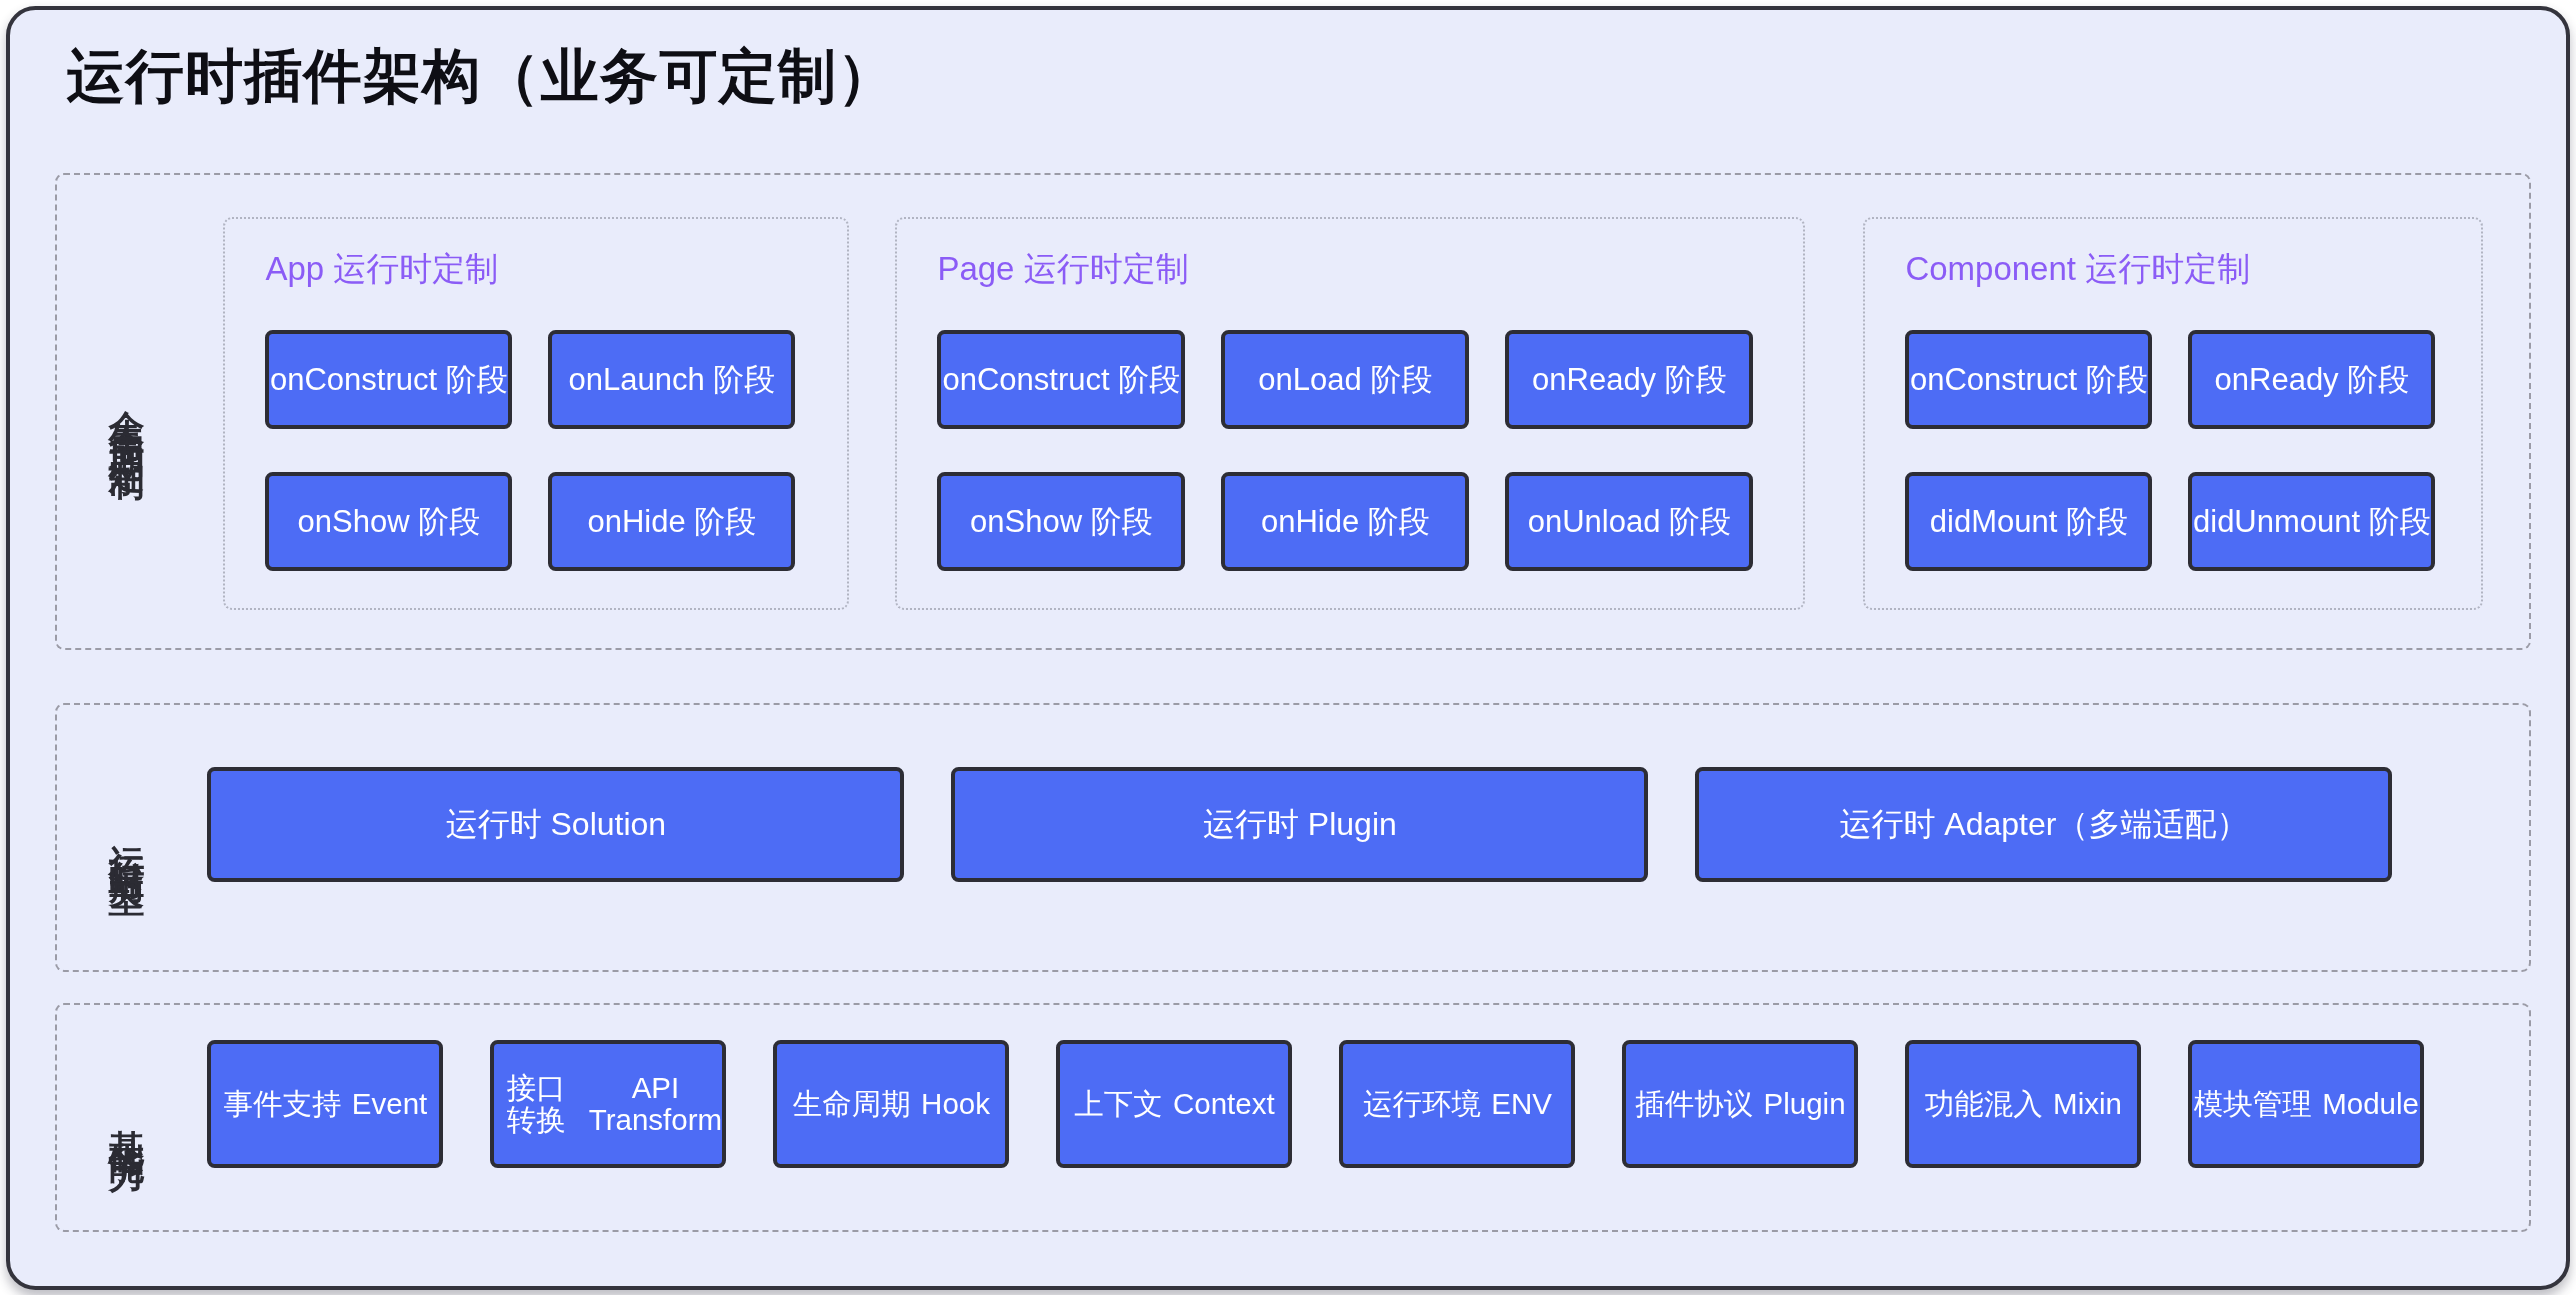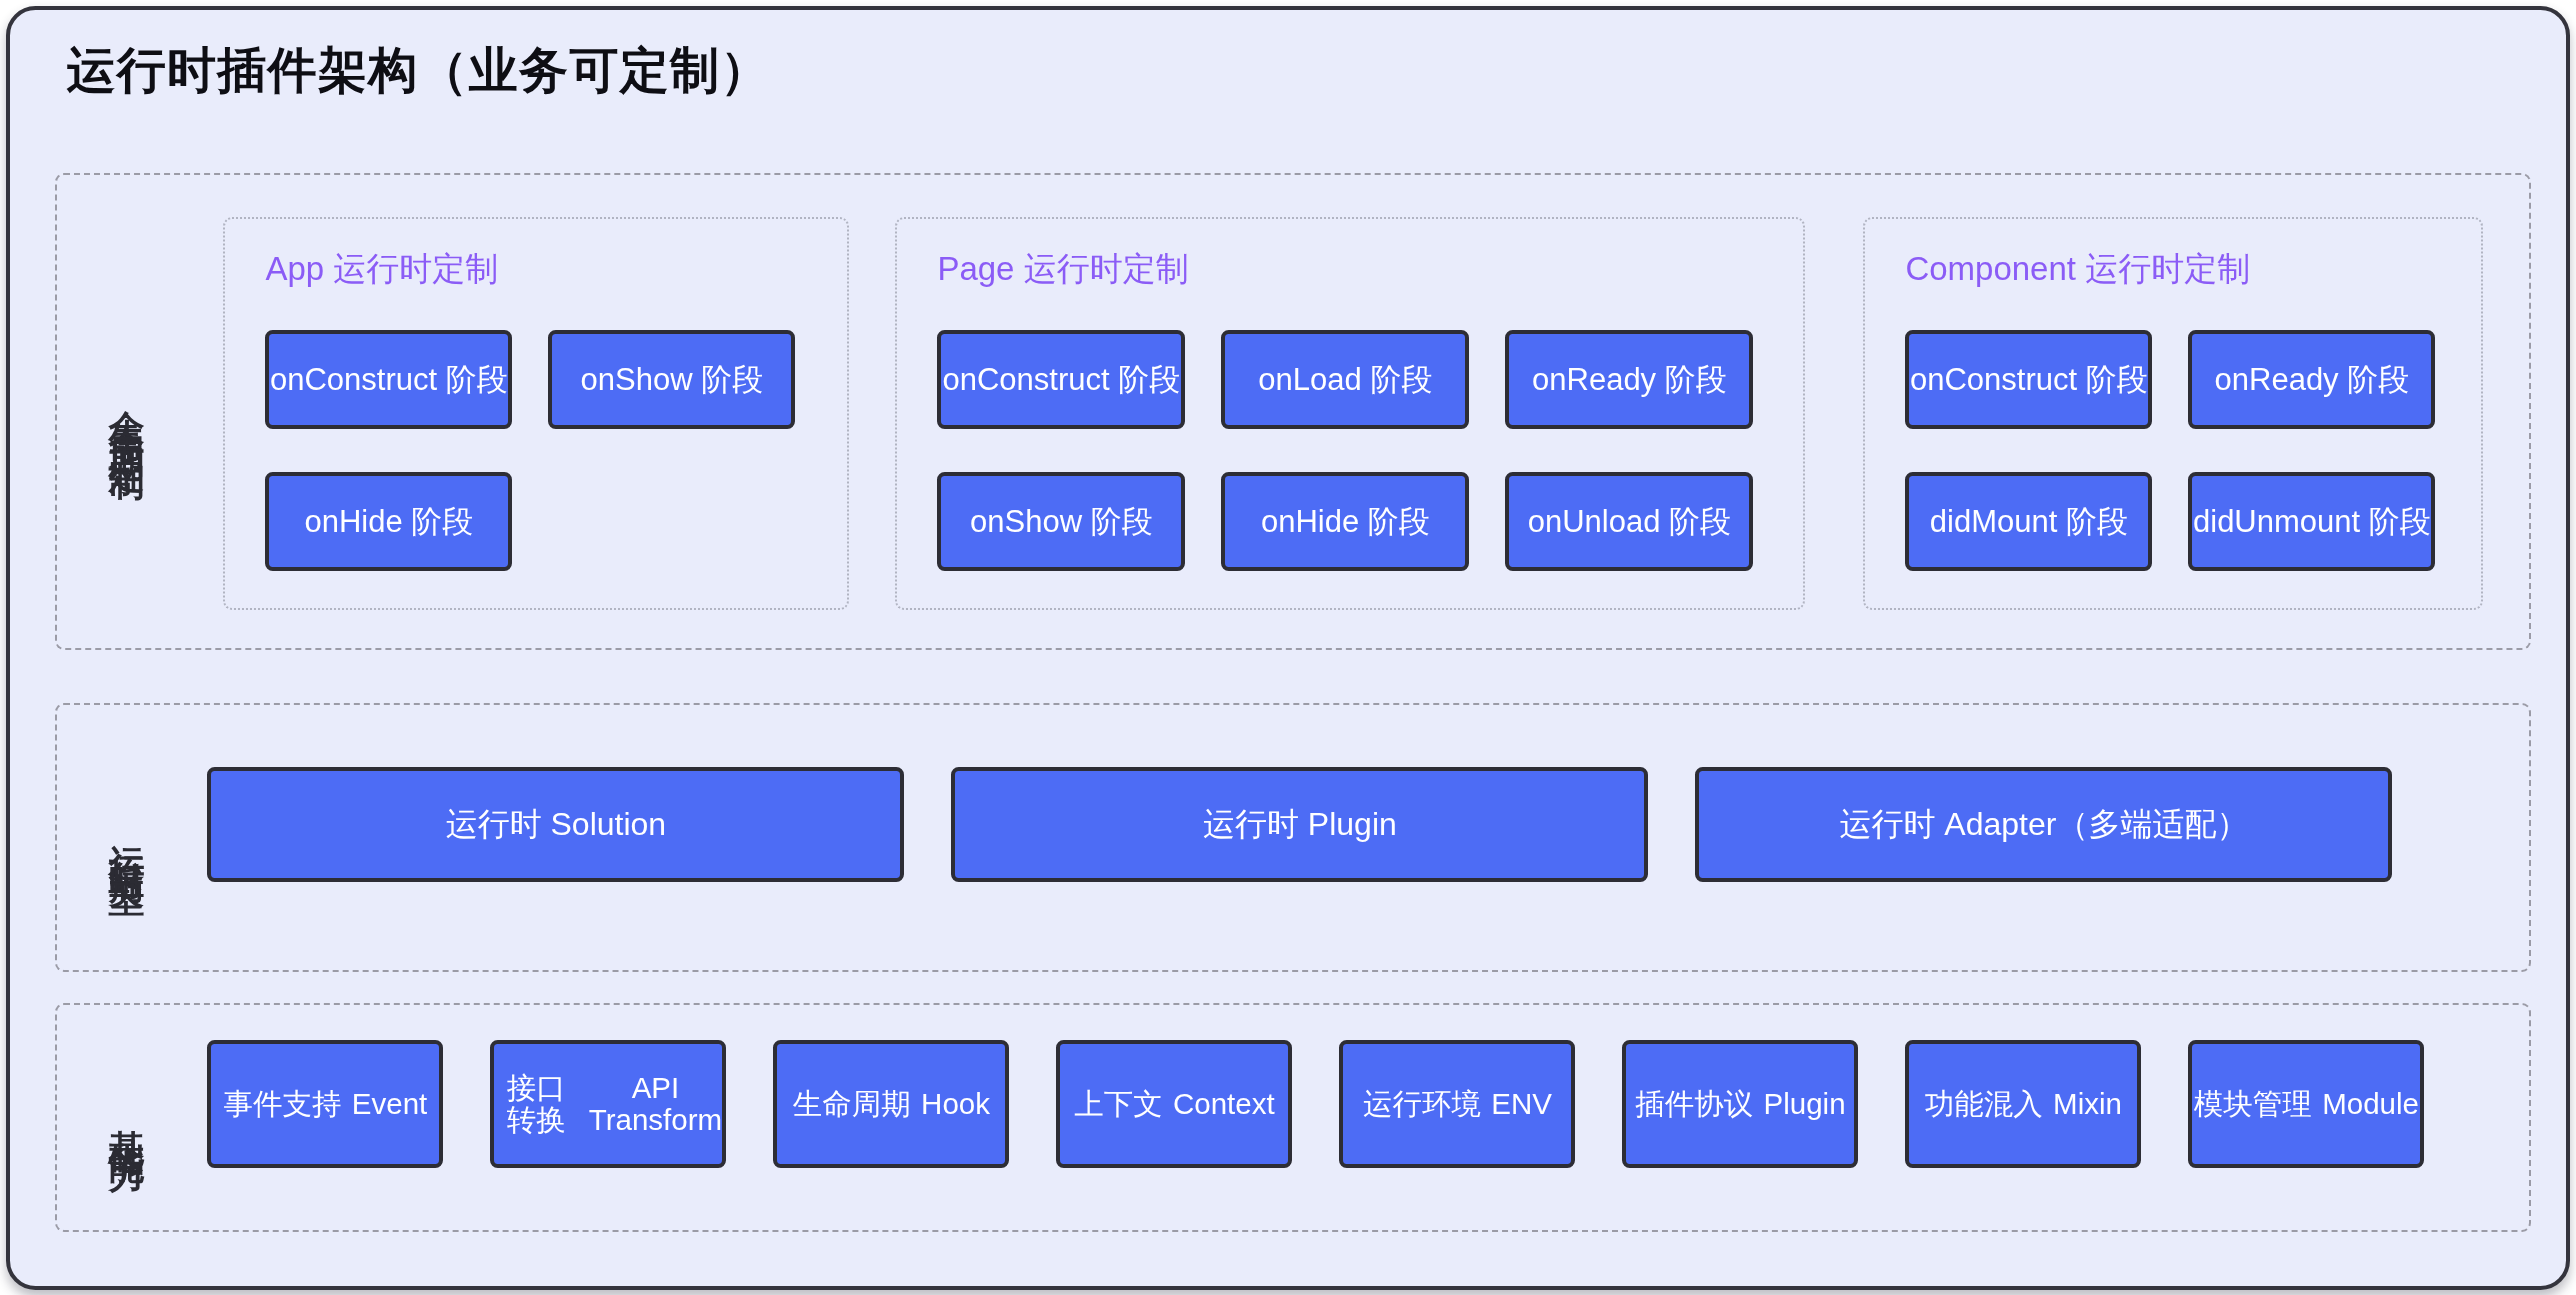--- a/index.html
+++ b/index.html
@@ -13,21 +13,21 @@
   .frame {
     position:absolute; left:6.4px; top:6.4px; right:6.4px; bottom:6.4px;
     background:#e9ecfb;
     border:4.5px solid #34343d;
     border-radius:29.5px;
     box-shadow:0 6.4px 10.3px rgba(40,40,60,0.30);
     overflow:hidden;
   }
   .title {
     position:absolute; left:56px; top:28px;
-    font-size:49px; font-weight:700; color:#0e0e14;
+    font-size:58px; font-weight:700; color:#0e0e14;
     letter-spacing:1.3px;
   }
   .band {
     position:absolute; left:45px; width:2476px;
     border:2.6px dashed #9b9ba6; border-radius:9px;
   }
   .band-lifecycle  { top:163px;  height:477px; }
   .band-types      { top:693px; height:269px; }
   .band-caps       { top:993px; height:229px; }
   .vlabel {
@@ -73,20 +73,21 @@
 
     <div class="title">运行时插件架构（业务可定制）</div>
 
     <section class="band band-lifecycle">
       <div class="vlabel">全生命周期定制</div>
 
       <div class="section sec-app">
         <div class="sec-title">App 运行时定制</div>
         <div class="grid cols2">
           <div class="bluebox">onConstruct 阶段</div>
+          <div class="bluebox">onLaunch 阶段</div>
           <div class="bluebox">onShow 阶段</div>
           <div class="bluebox">onHide 阶段</div>
         </div>
       </div>
 
       <div class="section sec-page">
         <div class="sec-title">Page 运行时定制</div>
         <div class="grid cols3">
           <div class="bluebox">onConstruct 阶段</div>
           <div class="bluebox">onLoad 阶段</div>

